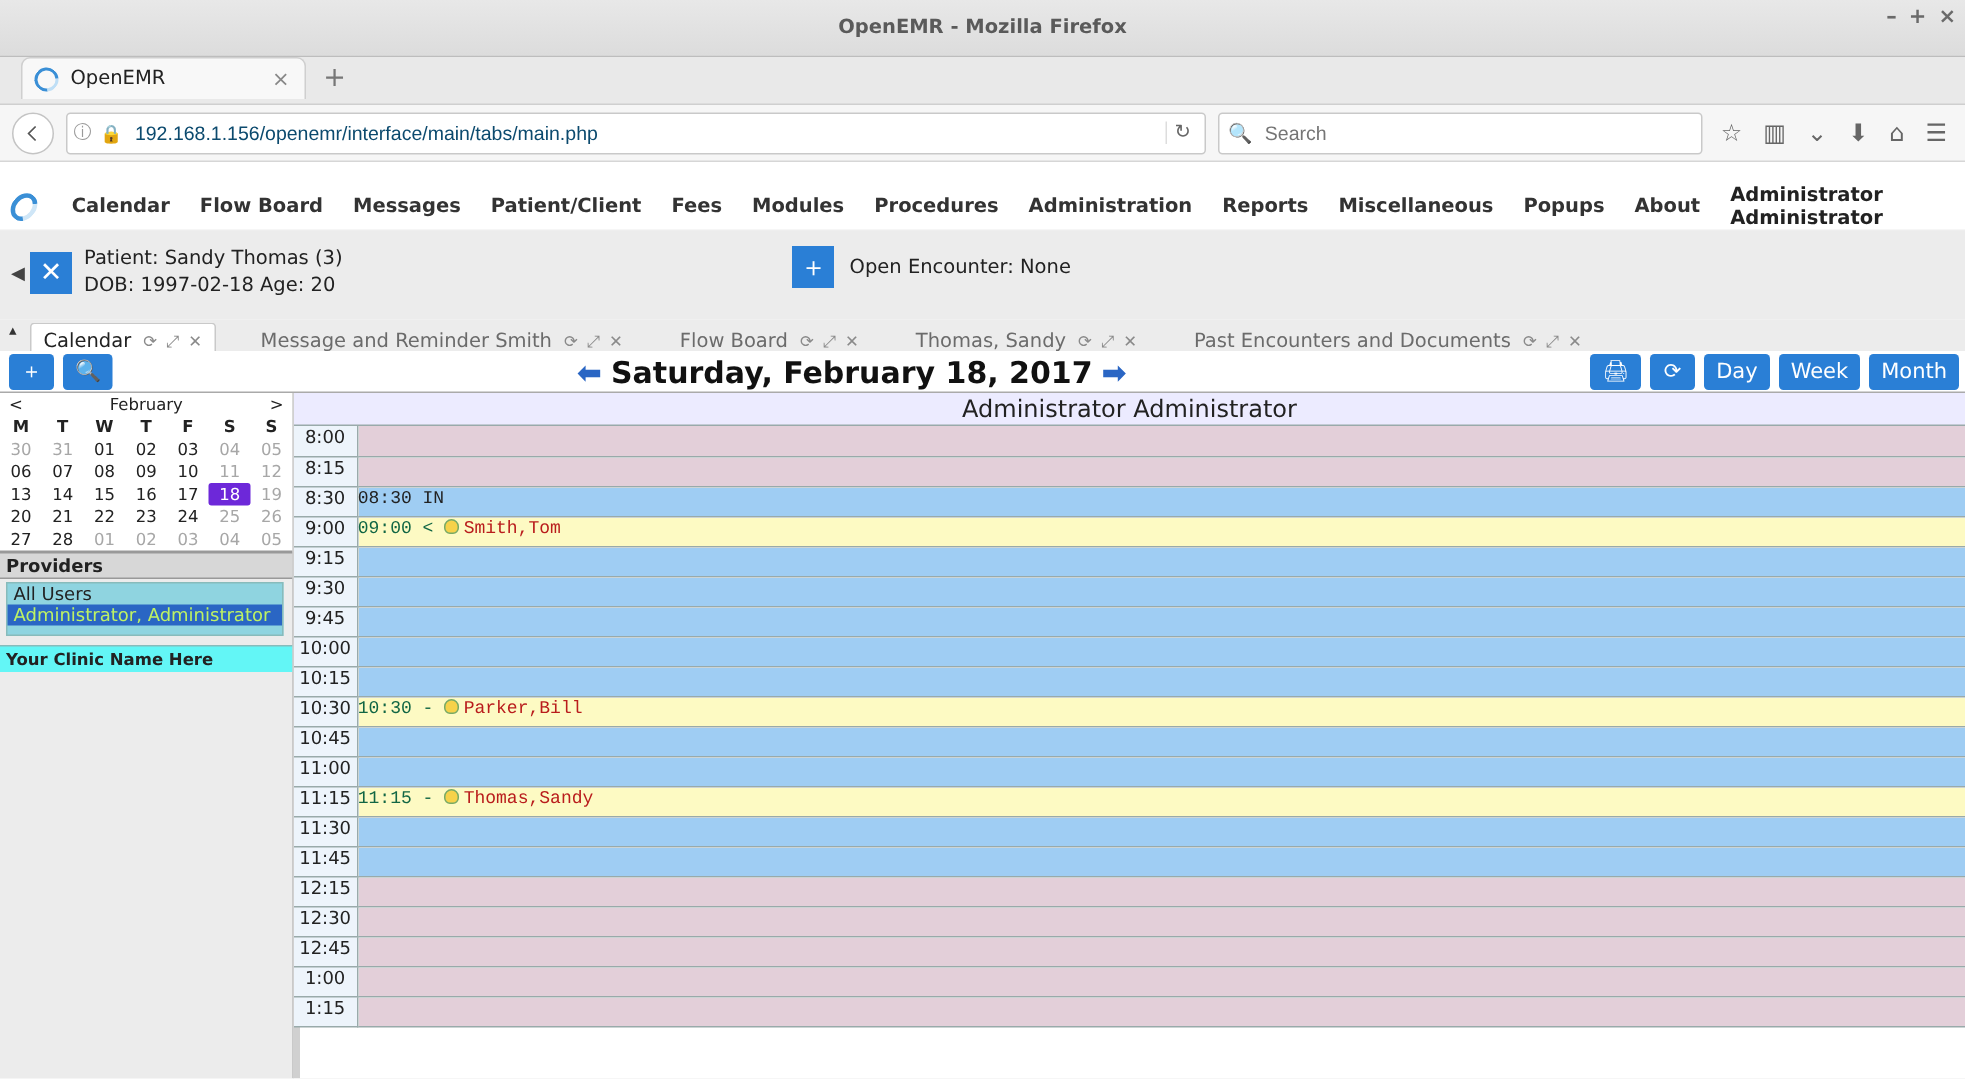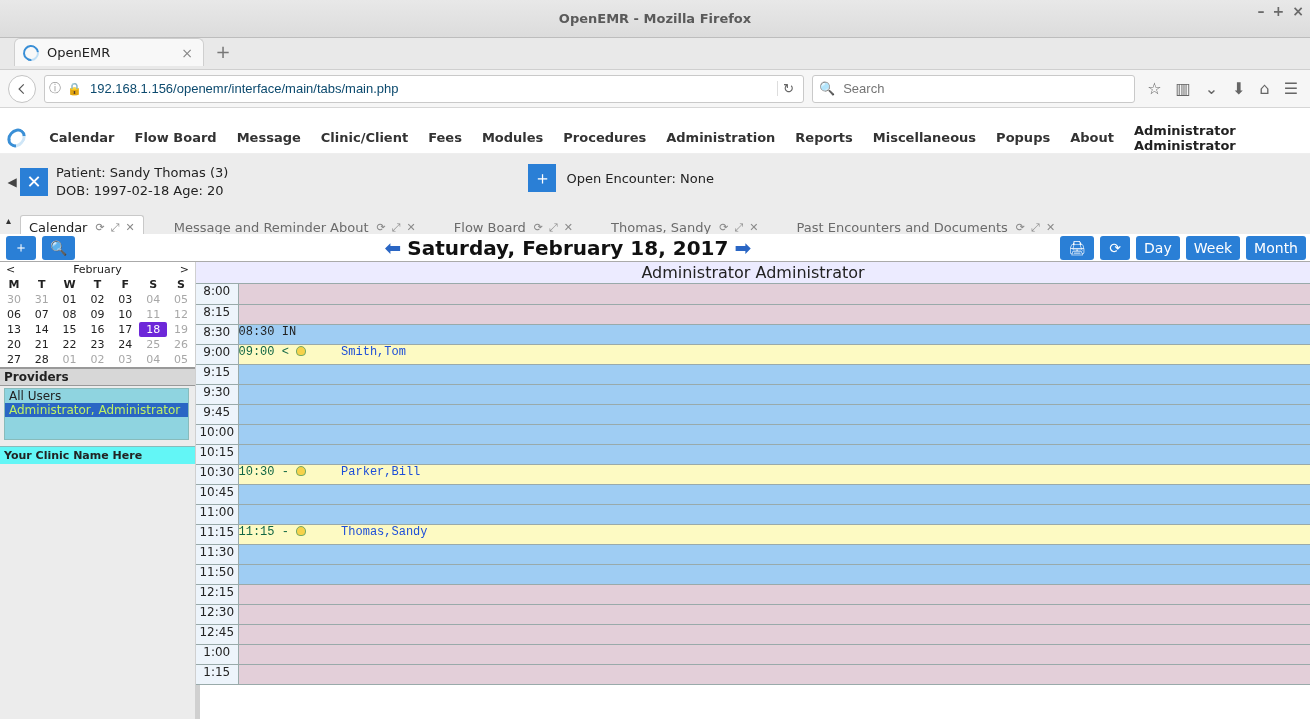--- a/index.html
+++ b/index.html
@@ -72,39 +72,39 @@
   .mini-cal { background:#fff; border-bottom:1px solid #999; font-size:11px; }
   .mini-hdr { display:flex; align-items:center; justify-content:space-between; padding:1px 6px; }
   .mini-hdr span { cursor:pointer; }
   .mini-grid { width:100%; border-collapse:collapse; }
   .mini-grid th, .mini-grid td { text-align:center; padding:1px 0; width:14.28%; font-size:11px; }
   .mini-grid td { cursor:pointer; }
   .mini-grid td.grey { color:#a7a7a7; }
   .mini-grid td.sel { background:#6d28d9; color:#fff; border-radius:2px; }
 
   .providers-hdr { background:#d7d7d7; border-top:1px solid #999; border-bottom:1px solid #999; font-weight:700; padding:1px 4px; font-size:12px; }
-  .prov-list { background:#8fd4e0; border:1px solid #8bb; margin:2px 6px 6px 4px; height:52px; font-size:12px; }
+  .prov-list { background:#8fd4e0; border:1px solid #8bb; margin:2px 6px 6px 4px; height:36px; font-size:12px; }
   .prov-list div { padding:0 4px; cursor:pointer; }
   .prov-list .sel { background:#2a66c4; color:#bef264; }
   .clinic-name { background:#63f6f6; font-weight:700; font-size:11px; padding:2px 4px; border-top:1px solid #8bb; }
 
   
   .schedule { flex:1; overflow:auto; position:relative; }
   .col-hdr { background:#ecebff; text-align:center; font-size:16px; padding:1px 0; border-bottom:1px solid #9aa; position:sticky; top:0; }
   .sched-table { width:100%; border-collapse:collapse; }
   .time-col { width:42px; }
   .sched-table td { border-bottom:1px solid #9aa; height:20px; padding:0; vertical-align:top; }
   .sched-table td.time { background:#edf4fb; text-align:center; font-size:12px; border-right:1px solid #9aa; }
   .slot { position:relative; font-size:12px; padding-left:2px;font-family:Liberation Mono, monospace; }
   .slot.pink { background:#e3cfd9; }
   .slot.avail { background:#9fcdf3; }
   .slot.event { background:#fdfac3; color:#164; }
   .slot.out { background:#ff7a1a; color:#000; }
   .slot.grey { background:#e3cfd9; }
-  .slot a { color:#1d4ed8; text-decoration:none;margin-left:32px; }
+  .slot a { color:#b91c1c; text-decoration:none; }
   .person-icon { display:inline-block; width:10px; height:10px; background:#f6d24a; border-radius:50% 50% 40% 40%; border:1px solid #7a6; margin:0 3px -1px 0; }
 
   svg.icon { width:14px; height:14px; vertical-align:middle; }
 </style>
 </head>
 <body>
 
 <div class="window">
 
   <div class="os-titlebar">
@@ -151,22 +151,22 @@
     </div>
   </div>
 
   <div class="app-gap"></div>
 
   <div class="app-menu">
     <span class="app-logo"></span>
     <span id="menu-items" style="display: contents;"></span>
     <span class="mi">Calendar</span>
       <span class="mi">Flow Board</span>
-      <span class="mi">Message</span>
-      <span class="mi">Clinic/Client</span>
+      <span class="mi">Messages</span>
+      <span class="mi">Patient/Client</span>
       <span class="mi">Fees</span>
       <span class="mi">Modules</span>
       <span class="mi">Procedures</span>
       <span class="mi">Administration</span>
       <span class="mi">Reports</span>
       <span class="mi">Miscellaneous</span>
       <span class="mi">Popups</span>
       <span class="mi">About</span>
       <span class="app-user">Administrator Administrator</span>
   </div>
@@ -191,21 +191,21 @@
     <div class="inner-tabs" id="inner-tabs">
         <div class="inner-tab active">
           <span>Calendar</span>
           <span class="tab-icons">
             <span>⟳</span>
             <span>⤢</span>
             <span>✕</span>
           </span>
         </div>
         <div class="inner-tab">
-          <span>Message and Reminder About</span>
+          <span>Message and Reminder Smith</span>
           <span class="tab-icons">
             <span>⟳</span>
             <span>⤢</span>
             <span>✕</span>
           </span>
         </div>
         <div class="inner-tab">
           <span>Flow Board</span>
           <span class="tab-icons">
             <span>⟳</span>
@@ -388,21 +388,21 @@
               </tr>
               <tr>
                 <td class="time">11:15</td>
                 <td class="slot event"><span>11:15 - </span><span class="person-icon"></span><a href="#">Thomas,Sandy</a></td>
               </tr>
               <tr>
                 <td class="time">11:30</td>
                 <td class="slot avail"></td>
               </tr>
               <tr>
-                <td class="time">11:50</td>
+                <td class="time">11:45</td>
                 <td class="slot avail"></td>
               </tr>
               <tr>
                 <td class="time">12:15</td>
                 <td class="slot grey"></td>
               </tr>
               <tr>
                 <td class="time">12:30</td>
                 <td class="slot grey"></td>
               </tr>

